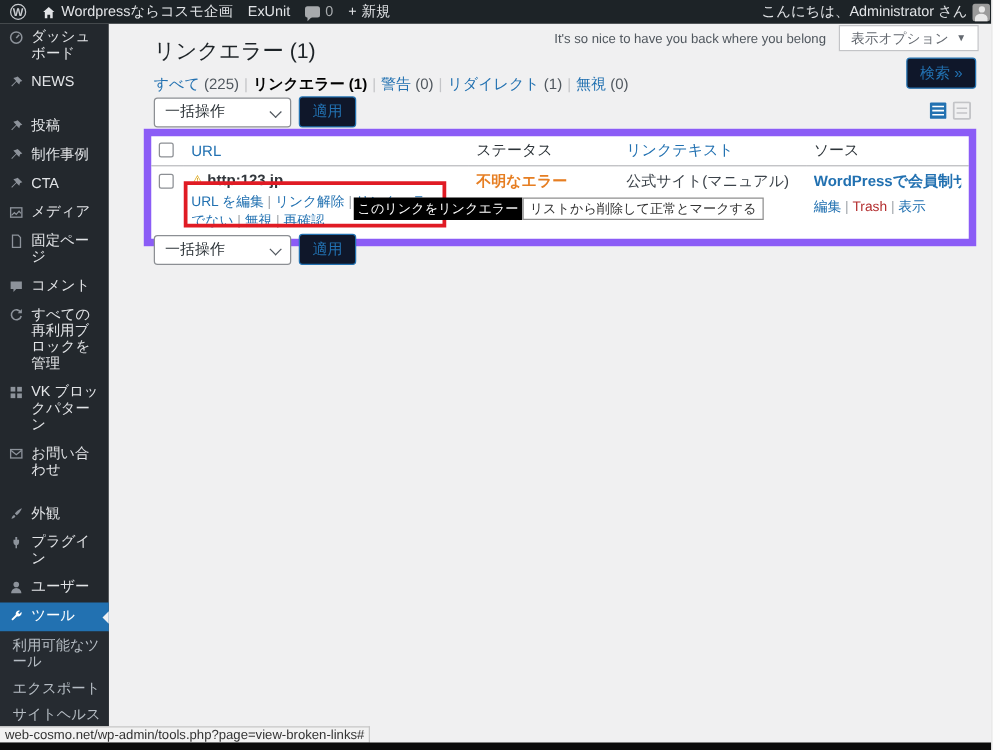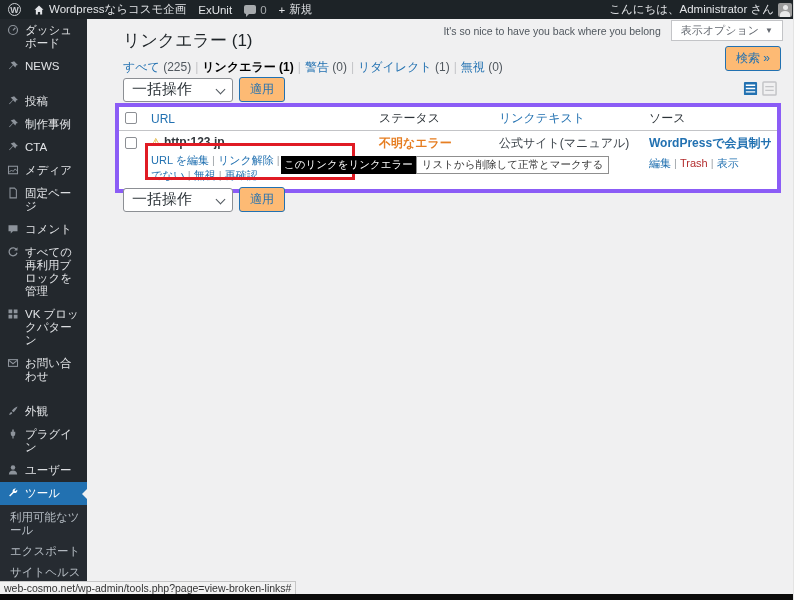--- a/index.html
+++ b/index.html
@@ -34,32 +34,32 @@
   .main { position:absolute; left:103px; top:19px; right:7px; bottom:0; background:#f0f0f1; z-index:10; }
   .screen-meta { position:absolute; top:1px; right:10px; display:flex; align-items:center; gap:10px; }
   .welcome-msg { font-size:10.5px; color:#50575e; }
   .btn-screen-options { background:#fff; border:1px solid #c3c4c7; color:#646970; font-size:11px; padding:2px 9px; display:flex; gap:6px; align-items:center; cursor:pointer; }
   .page-title { position:absolute; left:20px; top:10px; font-size:17px; font-weight:400; color:#1d2327; }
   .subsubsub { position:absolute; left:20px; top:40px; font-size:12px; white-space:nowrap; }
   .subsubsub a { color:#2271b1; text-decoration:none; cursor:pointer;text-align:right; }
   .subsubsub .current-f { color:#000; font-weight:bold; }
   .subsubsub .cnt { color:#50575e; }
   .subsubsub .sep { color:#c3c4c7; margin:0 4px; }
-  .btn-secondary { background:#fdba74; border:1px solid #2271b1; color:#2271b1; border-radius:3px; font-size:12px; padding:3px 10px; cursor:pointer; white-space:nowrap; }
+  .btn-secondary { background:#0f172a; border:1px solid #2271b1; color:#2271b1; border-radius:3px; font-size:12px; padding:3px 10px; cursor:pointer; white-space:nowrap; }
   .search-btn { position:absolute; right:12px; top:27px; }
   .bulkrow { position:absolute; left:20px; display:flex; gap:6px; align-items:center; }
   .bulkrow.first { top:58px; }
   .bulkrow.second { top:168px; }
-  .select { width:110px; height:24px; background:#fff; border:1px solid #8c8f94; border-radius:3px; font-size:15px; color:#2c3338; padding:0 20px 0 8px; position:relative; display:flex; align-items:center; cursor:pointer; }
+  .select { width:110px; height:24px; background:#fff; border:1px solid #8c8f94; border-radius:3px; font-size:12px; color:#2c3338; padding:0 20px 0 8px; position:relative; display:flex; align-items:center; cursor:pointer; }
   .select .chev { position:absolute; right:8px; top:7px; width:7px; height:7px; border-right:1.6px solid #50575e; border-bottom:1.6px solid #50575e; transform:rotate(45deg); }
   .view-switch { position:absolute; right:16px; top:62px; display:flex; gap:4px; }
   .vs-icon { width:15px; height:15px; cursor:pointer; }
 
   
-  .list-table { position:absolute; left:12px; top:84px; width:666px; background:#fff; border:4px solid #8b5cf6; }
+  .list-table { position:absolute; left:12px; top:84px; width:666px; background:#fff; border:6px solid #8b5cf6; }
   table { width:100%; border-collapse:collapse; table-layout:fixed; }
   col.c-check { width:26px; } col.c-url { width:228px; } col.c-status { width:120px; } col.c-text { width:150px; }
   thead th { text-align:left; font-size:12px; font-weight:400; padding:3px 6px; border-bottom:1px solid #c3c4c7; height:20px; color:#2c3338; }
   thead th.sortable { color:#2271b1; cursor:pointer; }
   tbody td { vertical-align:top; padding:4px 6px 6px 6px; font-size:12px; height:57px; }
   .checkbox { width:12px; height:12px; border:1px solid #8c8f94; border-radius:2px; background:#fff; cursor:pointer; display:inline-block; margin-top:2px; }
   .warn { color:#dba617; font-size:11px; margin-right:3px; }
   .url-link { color:#32373c; font-weight:bold; cursor:pointer; }
   .row-actions { width:204px; margin-top:4px; font-size:11px; line-height:15px; color:#a0a5aa; word-break:break-all; }
   .row-actions a { color:#2271b1; text-decoration:none; cursor:pointer; }

